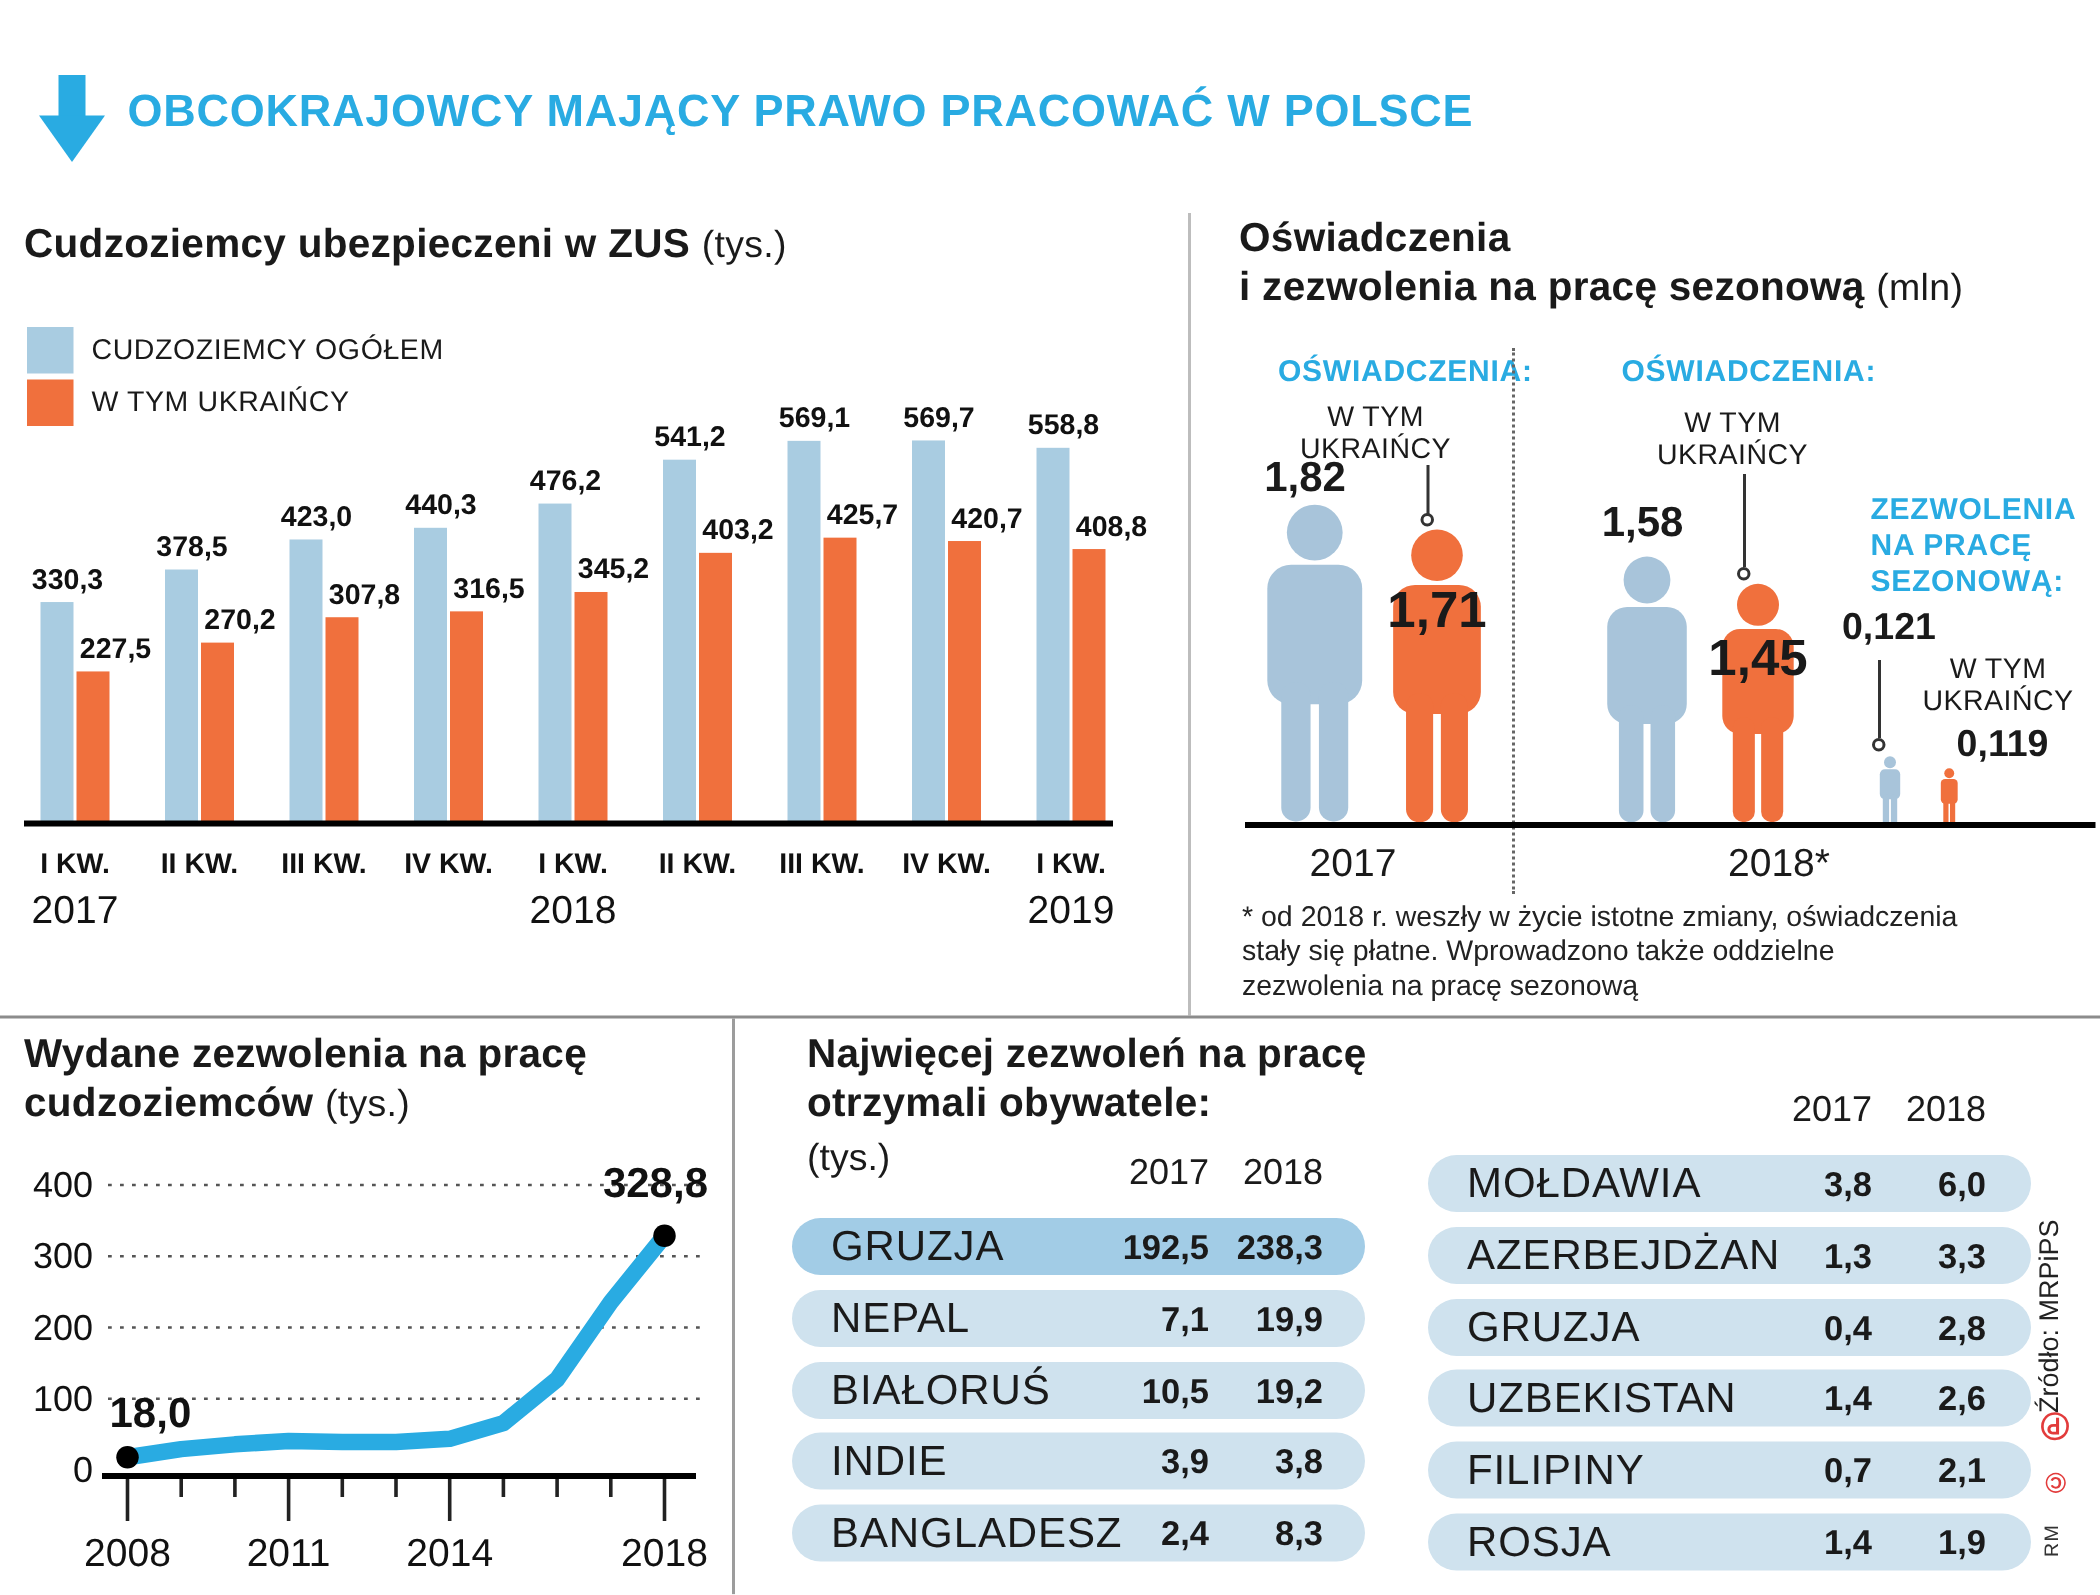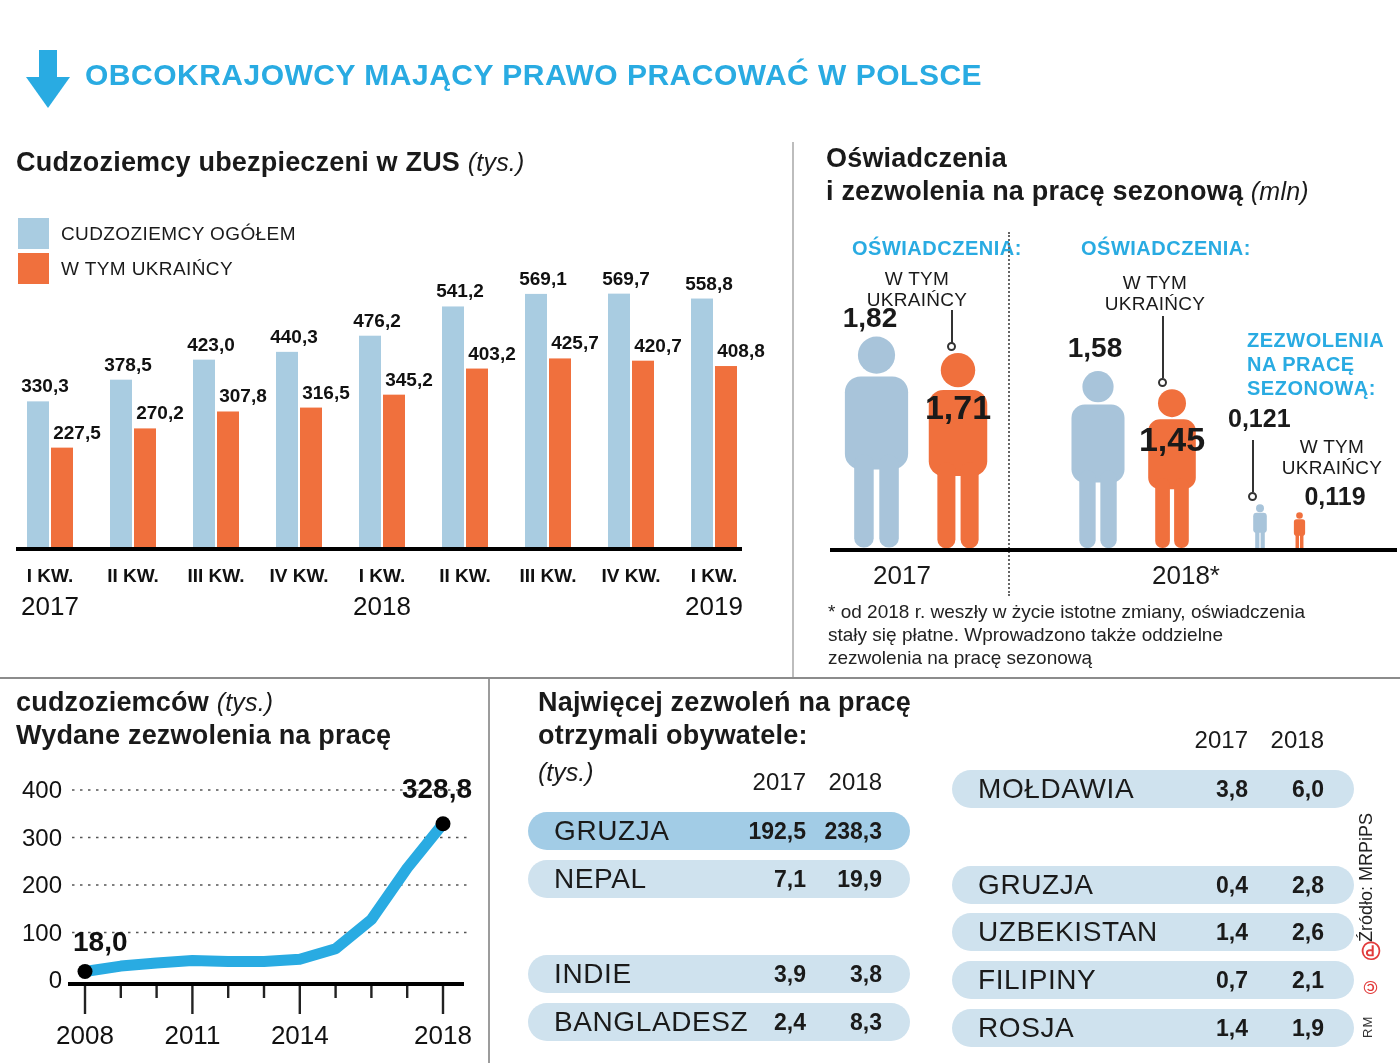--- a/index.html
+++ b/index.html
@@ -35,21 +35,21 @@
   .dotted-div{border-left:2px dotted #666;width:0;}
   .footnote{font-size:19px;line-height:23px;color:#222;}
   .footnote span{display:block;}
   .trow{position:absolute;height:38px;border-radius:19px;background:var(--row-light);}
   .trow.hl{background:var(--row-dark);}
   .trow .country{position:absolute;left:26px;top:0;line-height:38px;font-size:28px;letter-spacing:0.6px;}
   .trow .v{position:absolute;top:0;line-height:38px;font-size:23px;font-weight:bold;text-align:right;width:90px;}
   .col-hdr{font-size:24px;text-align:right;width:90px;}
   .vertical-txt{writing-mode:vertical-rl;transform:rotate(180deg);}
   .person{display:block;}
-  .tys{font-size:25px;font-style:italic;}
+  .tys{font-size:25px;}
 </style>
 </head>
 <body>
 
 <div class="page">
 
   <svg width="0" height="0" style="position:absolute" aria-hidden="true">
     <defs>
       <symbol id="person-shape" viewBox="0 0 100 230">
         <circle cx="50" cy="21" r="20"></circle>
@@ -189,25 +189,25 @@
   <div class="abs year-label" style="left:852px;top:560px;width:100px">2017</div>
   <div class="abs year-label" style="left:1136px;top:560px;width:100px">2018*</div>
 
   <div class="abs footnote" style="left:828px;top:600px;width:575px">
     <span>* od 2018 r. weszły w życie istotne zmiany, oświadczenia</span>
     <span>stały się płatne. Wprowadzono także oddzielne</span>
     <span>zezwolenia na pracę sezonową</span>
   </div>
 
   <div class="abs panel-title" style="left:16px;top:686px">
+    <div>Wydane zezwolenia na pracę</div>
     <div>
       <span>cudzoziemców</span>
       <span class="unit tys">  <span>(tys.)</span></span>
     </div>
-    <div>Wydane zezwolenia na pracę</div>
   </div>
   <div class="abs" style="left:0;top:758px" id="line-chart"><svg width="505" height="305" viewBox="0 758 505 305">
         <text x="62" y="988" text-anchor="end" font-size="24" fill="#111">0</text>
         <line x1="72" y1="932.5" x2="468" y2="932.5" stroke="#555" stroke-width="1.6" stroke-dasharray="2.5 5.5"></line>
         <text x="62" y="940.5" text-anchor="end" font-size="24" fill="#111">100</text>
         <line x1="72" y1="885" x2="468" y2="885" stroke="#555" stroke-width="1.6" stroke-dasharray="2.5 5.5"></line>
         <text x="62" y="893" text-anchor="end" font-size="24" fill="#111">200</text>
         <line x1="72" y1="837.5" x2="468" y2="837.5" stroke="#555" stroke-width="1.6" stroke-dasharray="2.5 5.5"></line>
         <text x="62" y="845.5" text-anchor="end" font-size="24" fill="#111">300</text>
         <line x1="72" y1="790" x2="468" y2="790" stroke="#555" stroke-width="1.6" stroke-dasharray="2.5 5.5"></line>
@@ -247,40 +247,50 @@
       <div class="trow hl" style="left:0;top:0px;width:382px">
         <div class="country">GRUZJA</div>
         <div class="v" style="right:104px">192,5</div>
         <div class="v" style="right:28px">238,3</div>
       </div>
       <div class="trow" style="left:0;top:48px;width:382px">
         <div class="country">NEPAL</div>
         <div class="v" style="right:104px">7,1</div>
         <div class="v" style="right:28px">19,9</div>
       </div>
+      <div class="trow" style="left:0;top:96px;width:382px">
+        <div class="country">BIAŁORUŚ</div>
+        <div class="v" style="right:104px">10,5</div>
+        <div class="v" style="right:28px">19,2</div>
+      </div>
       <div class="trow" style="left:0;top:143px;width:382px">
         <div class="country">INDIE</div>
         <div class="v" style="right:104px">3,9</div>
         <div class="v" style="right:28px">3,8</div>
       </div>
       <div class="trow" style="left:0;top:191px;width:382px">
         <div class="country">BANGLADESZ</div>
         <div class="v" style="right:104px">2,4</div>
         <div class="v" style="right:28px">8,3</div>
       </div>
     </div>
 
   <div class="abs col-hdr" style="left:1158px;top:726px">2017</div>
   <div class="abs col-hdr" style="left:1234px;top:726px">2018</div>
   <div class="abs" style="left:952px;top:770px;width:402px;height:288px" id="right-table">
       <div class="trow" style="left:0;top:0px;width:402px">
         <div class="country">MOŁDAWIA</div>
         <div class="v" style="right:106px">3,8</div>
         <div class="v" style="right:30px">6,0</div>
       </div>
+      <div class="trow" style="left:0;top:48px;width:402px">
+        <div class="country">AZERBEJDŻAN</div>
+        <div class="v" style="right:106px">1,3</div>
+        <div class="v" style="right:30px">3,3</div>
+      </div>
       <div class="trow" style="left:0;top:96px;width:402px">
         <div class="country">GRUZJA</div>
         <div class="v" style="right:106px">0,4</div>
         <div class="v" style="right:30px">2,8</div>
       </div>
       <div class="trow" style="left:0;top:143px;width:402px">
         <div class="country">UZBEKISTAN</div>
         <div class="v" style="right:106px">1,4</div>
         <div class="v" style="right:30px">2,6</div>
       </div>

